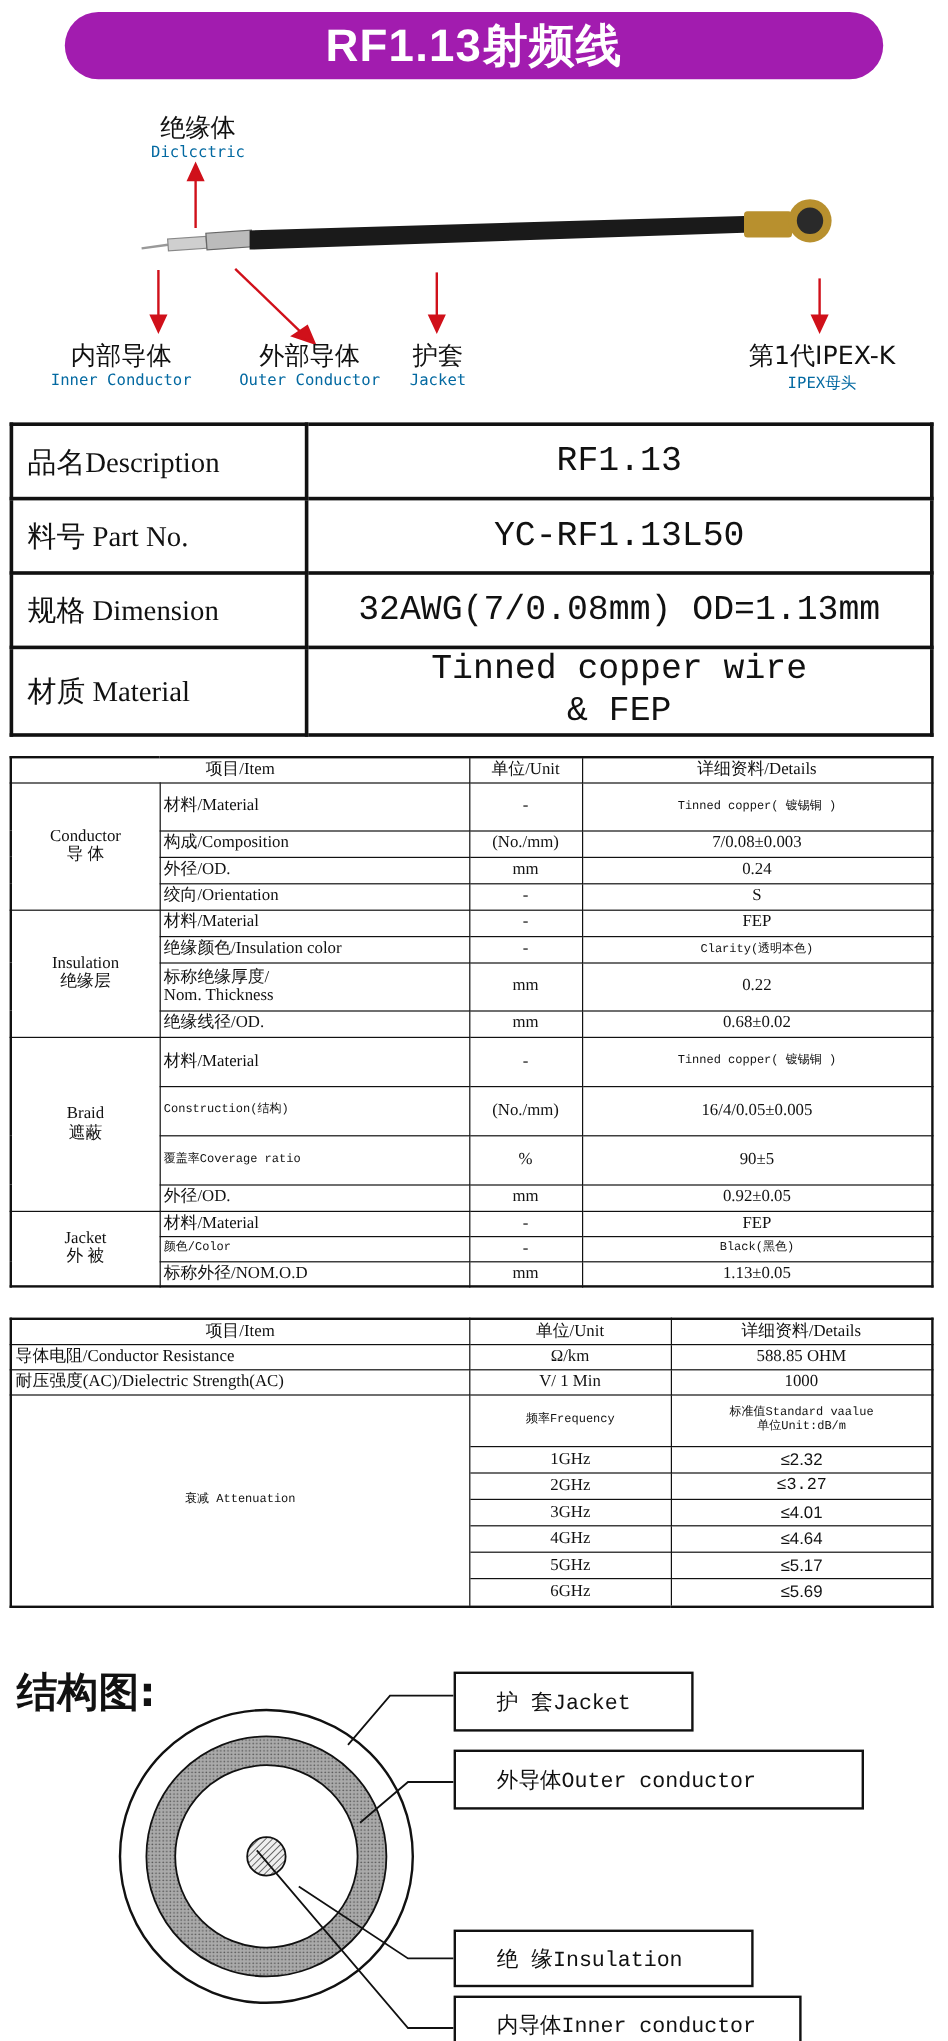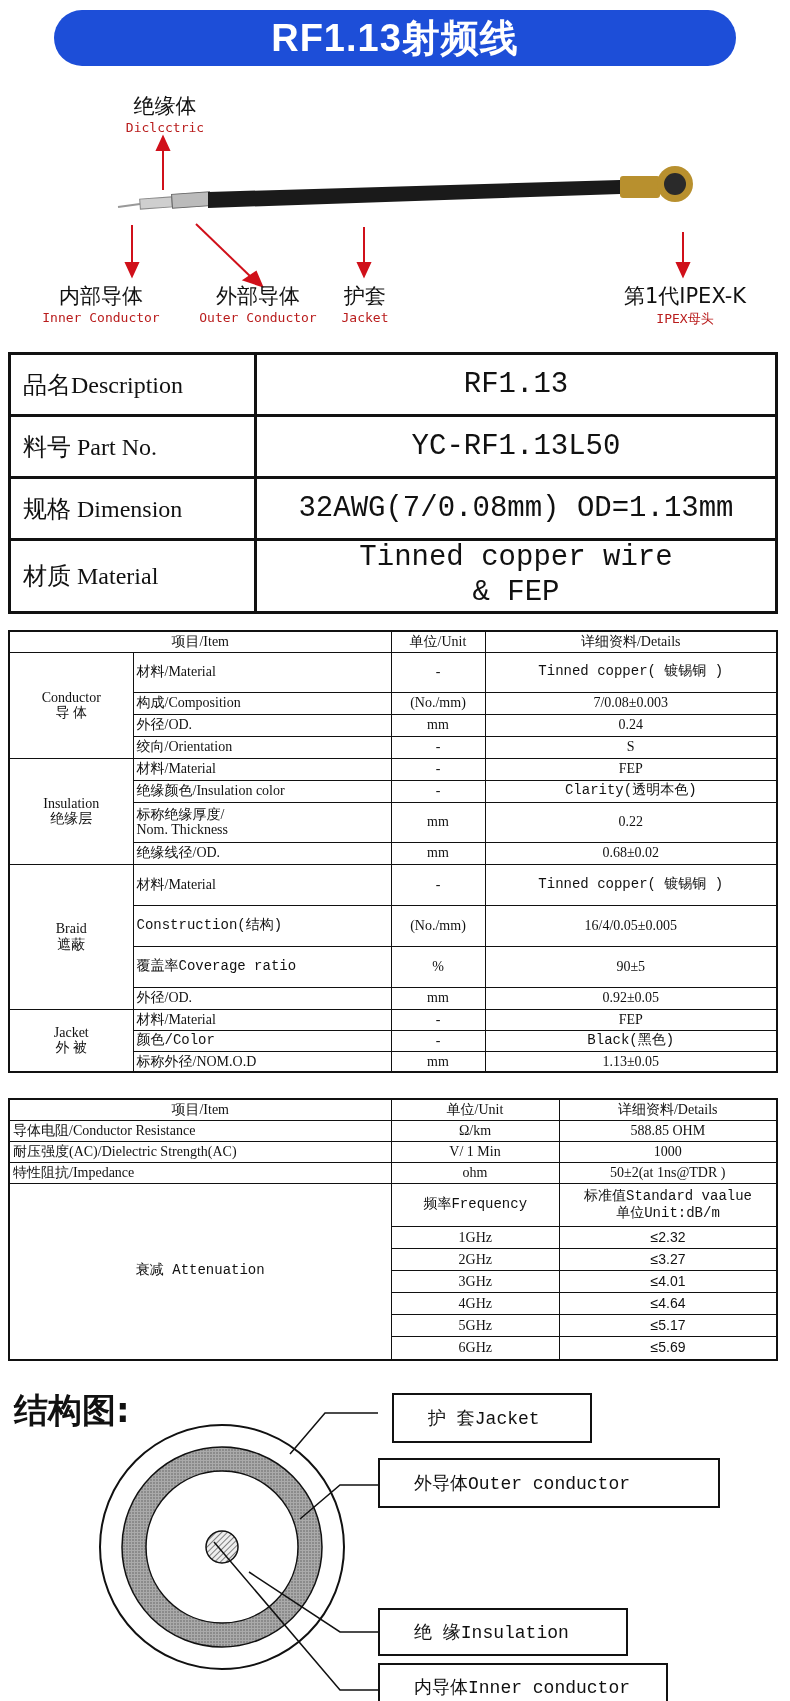--- a/index.html
+++ b/index.html
@@ -1,36 +1,36 @@
 <!DOCTYPE html>
 <html><head>
 <meta charset="utf-8">
 <style>
   * { box-sizing: border-box; margin: 0; padding: 0; }
   body { width: 790px; height: 1701px; background: #ffffff; font-family: "Liberation Serif", serif; color: #111; position: relative; overflow: hidden; }
-  .title-bar { position: absolute; left: 54px; top: 10px; width: 682px; height: 56px; background: #1d4ed8; border-radius: 28px; display: flex; align-items: center; justify-content: center; }
+  .title-bar { position: absolute; left: 54px; top: 10px; width: 682px; height: 56px; background: #a21caf; border-radius: 28px; display: flex; align-items: center; justify-content: center; }
   .title-bar span { color: #fff; font-family: "Liberation Sans", sans-serif; font-weight: bold; font-size: 38px; letter-spacing: 1px; }
 
   .photo { position: absolute; left: 0; top: 80px; width: 790px; height: 260px; }
   .lbl { position: absolute; text-align: center; font-family: "DejaVu Sans", sans-serif; }
   .lbl .cn { font-size: 21px; color: #111; }
-  .lbl .en { font-size: 13px; font-family: "DejaVu Sans Mono", monospace; color: #b91c1c; }
+  .lbl .en { font-size: 13px; font-family: "DejaVu Sans Mono", monospace; color: #0369a1; }
 
   table { border-collapse: collapse; position: absolute; }
   .t1 { left: 8px; top: 352px; width: 770px; border: 3px solid #8b5cf6; }
   .t1 td { border: 3px solid #111; height: 62px; font-size: 24px; }
   .t1 td.k { width: 246px; padding-left: 12px; font-family: "Liberation Serif", serif; }
   .t1 td.v { text-align: center; font-family: "Liberation Mono", monospace; font-size: 29px; }
 
   .t2, .t3 { left: 8px; width: 770px; border: 2px solid #111; font-size: 14px; }
   .t2 { top: 630px; }
   .t3 { top: 1098px; }
   .t2 td, .t3 td { border: 1.5px solid #111; padding: 0 3px; line-height: 1.1; }
   .c { text-align: center; }
-  .mono { font-family: "Liberation Mono", monospace; font-size: 14px; }
+  .mono { font-family: "Liberation Mono", monospace; font-size: 10px; }
 
   .struct-title { position: absolute; left: 14px; top: 1388px; font-family: "DejaVu Sans", sans-serif; font-size: 34px; font-weight: bold; }
   .box { position: absolute; border: 2px solid #111; background: #fff; font-family: "Liberation Mono", monospace; font-size: 18px; display: flex; align-items: center; padding-left: 34px; }
   svg.diagram { position: absolute; left: 0; top: 1380px; }
 </style>
 </head>
 <body>
 
 <div class="title-bar">
   <span>RF1.13射频线</span>
@@ -236,25 +236,20 @@
   <tr style="height:21px">
         <td>导体电阻/Conductor Resistance</td>
         <td class="c">Ω/km</td>
         <td class="c">588.85 OHM</td>
       </tr>
   <tr style="height:21px">
         <td>耐压强度(AC)/Dielectric Strength(AC)</td>
         <td class="c">V/ 1 Min</td>
         <td class="c">1000</td>
       </tr>
-  <tr style="height:21px">
-        <td>特性阻抗/Impedance</td>
-        <td class="c">ohm</td>
-        <td class="c">50±2(at 1ns@TDR )</td>
-      </tr>
   <tr>
         <td class="c mono" rowspan="1" style="padding:0">衰减 Attenuation</td>
     <td colspan="2" style="padding:0">
       <table style="position:static;width:100%;border-collapse:collapse;font-size:14px">
         <colgroup>
               <col style="width:168px">
               <col>
             </colgroup>
         <tbody>
               <tr style="height:43px">
@@ -263,21 +258,21 @@
                   <div>标准值Standard vaalue</div>
                   <div>单位Unit:dB/m</div>
                 </td>
               </tr>
         <tr style="height:22px">
                 <td class="c" style="border-left:none">1GHz</td>
                 <td class="c" style="border-right:none;font-family:'Liberation Sans',sans-serif">≤2.32</td>
               </tr>
         <tr style="height:22px">
                 <td class="c" style="border-left:none">2GHz</td>
-                <td class="c" style="border-right:none;font-family:Liberation Sans, sans-serif">≤3.27</td>
+                <td class="c" style="border-right:none;font-family:Liberation Mono, monospace">≤3.27</td>
               </tr>
         <tr style="height:22px">
                 <td class="c" style="border-left:none">3GHz</td>
                 <td class="c" style="border-right:none;font-family:'Liberation Sans',sans-serif">≤4.01</td>
               </tr>
         <tr style="height:22px">
                 <td class="c" style="border-left:none">4GHz</td>
                 <td class="c" style="border-right:none;font-family:'Liberation Sans',sans-serif">≤4.64</td>
               </tr>
         <tr style="height:22px">
@@ -311,16 +306,16 @@
   <circle cx="222" cy="167" r="76" fill="#fff" stroke="#111" stroke-width="1.5"></circle>
   <circle cx="222" cy="167" r="16" fill="url(#hatch)" stroke="#111" stroke-width="1.5"></circle>
   <g stroke="#111" stroke-width="1.5" fill="none">
     <polyline points="290,74 325,33 378,33"></polyline>
     <polyline points="300,139 340,105 378,105"></polyline>
     <polyline points="249,192 340,252 378,252"></polyline>
     <polyline points="214,162 340,310 378,310"></polyline>
   </g>
 </svg>
 <div class="struct-title">结构图:</div>
-<div class="box" style="left:392px; top:1393px; width:200px; height:50px;">护  套Jacket</div>
+<div class="box" style="left:378px; top:1393px; width:200px; height:50px;">护  套Jacket</div>
 <div class="box" style="left:378px; top:1458px; width:342px; height:50px;">外导体Outer conductor</div>
 <div class="box" style="left:378px; top:1608px; width:250px; height:48px;">绝  缘Insulation</div>
 <div class="box" style="left:378px; top:1663px; width:290px; height:48px;">内导体Inner conductor</div>
 
 </body></html>

